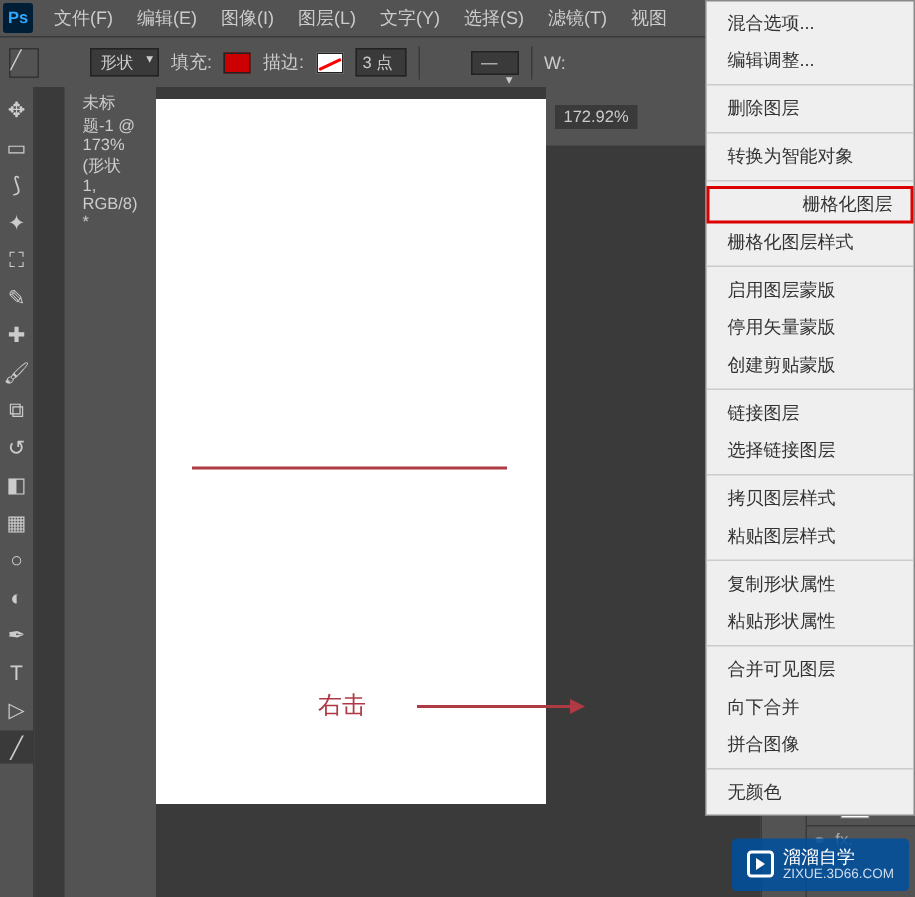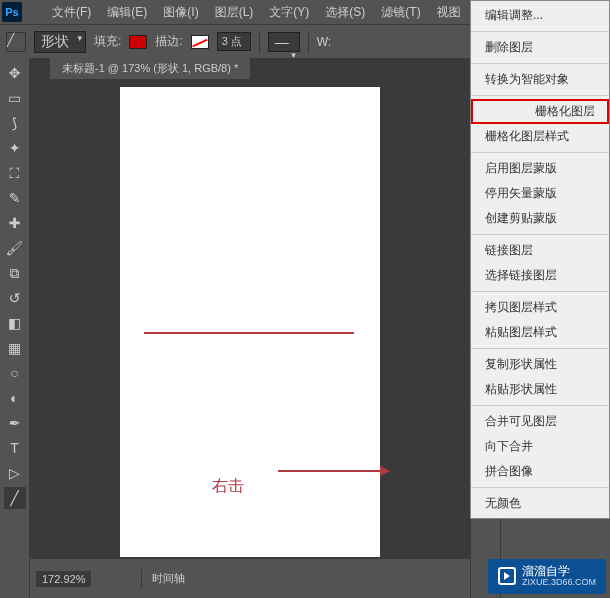--- a/index.html
+++ b/index.html
@@ -1,45 +1,45 @@
 <!DOCTYPE html>
 <html><head>
 <meta charset="utf-8">
 <style>
 * { margin: 0; padding: 0; box-sizing: border-box; font-family: "Microsoft YaHei", sans-serif; }
 body { background: #535353; width: 610px; height: 598px; overflow: hidden; position: relative; }
 
 .menubar { background: #535353; height: 24px; display: flex; align-items: center; padding-left: 2px; font-size: 12px; color: #ccc; }
-.menubar .ps-icon { width: 20px; height: 20px; background: #001e36; color: #31a8ff; display: flex; align-items: center; justify-content: center; font-weight: bold; font-size: 11px; border-radius: 2px; margin-right: 22px; }
+.menubar .ps-icon { width: 20px; height: 20px; background: #001e36; color: #31a8ff; display: flex; align-items: center; justify-content: center; font-weight: bold; font-size: 11px; border-radius: 2px; margin-right: 6px; }
 .menubar .menu-item { padding: 0 8px; cursor: default; }
 
 .options-bar { background: #535353; height: 34px; border-top: 1px solid #3a3a3a; display: flex; align-items: center; padding: 0 6px; gap: 8px; font-size: 12px; color: #ccc; }
 .options-bar .tool-preset { width: 20px; height: 20px; border: 1px solid #333; }
-.options-bar .dropdown { background: #3a3a3a; border: 1px solid #222; padding: 1px 16px 1px 6px; position: relative; font-size: 14px; }
+.options-bar .dropdown { background: #3a3a3a; border: 1px solid #222; padding: 1px 16px 1px 6px; position: relative; font-size: 11px; margin-left: 26px; }
 .options-bar .dropdown::after { content: "▾"; position: absolute; right: 3px; font-size: 9px; }
 .options-bar .swatch { width: 18px; height: 14px; border: 1px solid #222; }
 .options-bar .swatch.red { background: #c00; }
 .options-bar .swatch.none { background: #fff; position: relative; }
 .options-bar .swatch.none::after { content: ""; position: absolute; left: 0; top: 50%; width: 100%; height: 2px; background: red; transform: rotate(-25deg); }
 .options-bar .num { background: #3a3a3a; border: 1px solid #222; padding: 1px 4px; width: 34px; font-size: 11px; }
 .options-bar .sep { width: 1px; height: 22px; background: #3a3a3a; }
 
 .workspace { display: flex; height: 540px; }
 
 .toolbox { width: 30px; background: #535353; border-right: 1px solid #3a3a3a; display: flex; flex-direction: column; align-items: center; padding-top: 4px; gap: 3px; }
 .toolbox .tool { width: 22px; height: 22px; display: flex; align-items: center; justify-content: center; color: #ccc; font-size: 14px; position: relative; }
 .toolbox .tool.active { background: #3a3a3a; }
 
-.doc-area { flex: 1; background: #3a3a3a; display: flex; flex-direction: column; justify-content: flex-end; }
+.doc-area { flex: 1; background: #3a3a3a; display: flex; flex-direction: row; justify-content: flex-end; }
 .doc-tab { background: #535353; padding: 3px 12px; font-size: 11px; color: #ccc; width: fit-content; margin-left: 20px; }
 .canvas-wrap { flex: 1; display: flex; align-items: flex-start; justify-content: center; padding-top: 8px; position: relative; }
 .canvas { width: 260px; height: 470px; background: #fff; position: relative; }
 .canvas .red-line { position: absolute; top: 245px; left: 24px; width: 210px; height: 2px; background: #b03a44; }
 
-.annotation-text { position: absolute; left: 212px; top: 476px; color: #b03a44; font-size: 16px; }
+.annotation-text { position: absolute; left: 212px; top: 460px; color: #b03a44; font-size: 16px; }
 .annotation-arrow { position: absolute; left: 278px; top: 470px; width: 110px; height: 2px; background: #b03a44; }
 .annotation-arrow::after { content: ""; position: absolute; right: -2px; top: -4px; border-left: 10px solid #b03a44; border-top: 5px solid transparent; border-bottom: 5px solid transparent; }
 
 .doc-status { background: #535353; height: 39px; display: flex; align-items: center; font-size: 11px; color: #ccc; }
 .doc-status .zoom { background: #3a3a3a; padding: 2px 6px; margin: 0 6px; width: 55px; }
 .doc-status .timeline { padding: 2px 10px; border-left: 1px solid #3a3a3a; margin-left: 44px; }
 
 .right-panels { width: 140px; background: #535353; border-left: 1px solid #3a3a3a; display: flex; }
 .dock-strip { width: 30px; border-right: 1px solid #3a3a3a; display: flex; flex-direction: column; align-items: center; padding-top: 40px; gap: 20px; color: #aaa; font-size: 13px; }
 .panels-col { flex: 1; }
@@ -232,20 +232,21 @@
         </div>
       </div>
     </div>
   </div>
 </div>
 
 <div class="annotation-text">右击</div>
 <div class="annotation-arrow"></div>
 
 <div class="context-menu" id="ctx">
+    <div class="item">混合选项...</div>
     <div class="item">编辑调整...</div>
     <div class="sep"></div>
     <div class="item">删除图层</div>
     <div class="sep"></div>
     <div class="item">转换为智能对象</div>
     <div class="sep"></div>
     <div class="item highlighted">栅格化图层</div>
     <div class="item">栅格化图层样式</div>
     <div class="sep"></div>
     <div class="item">启用图层蒙版</div>

